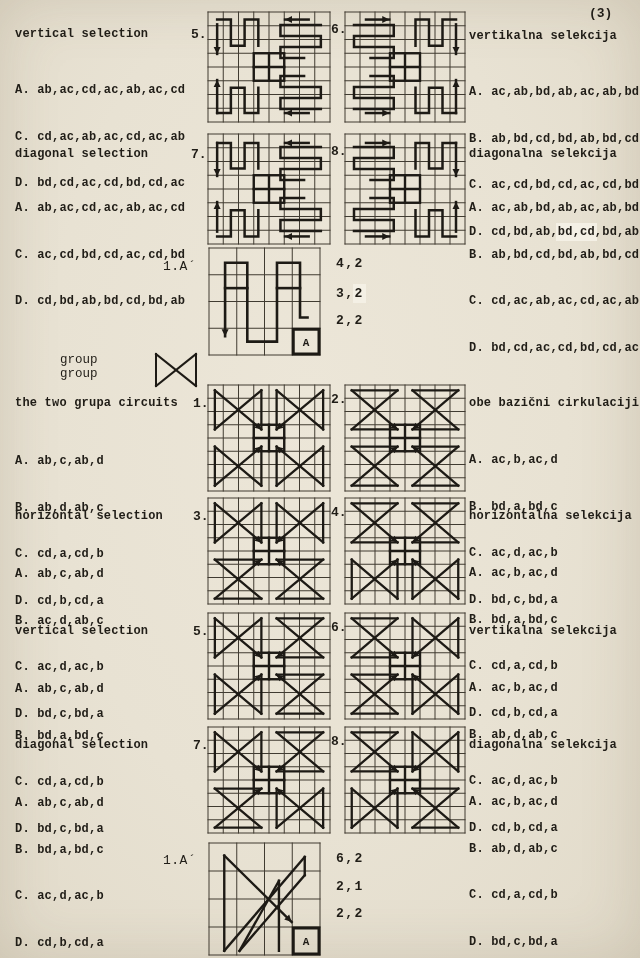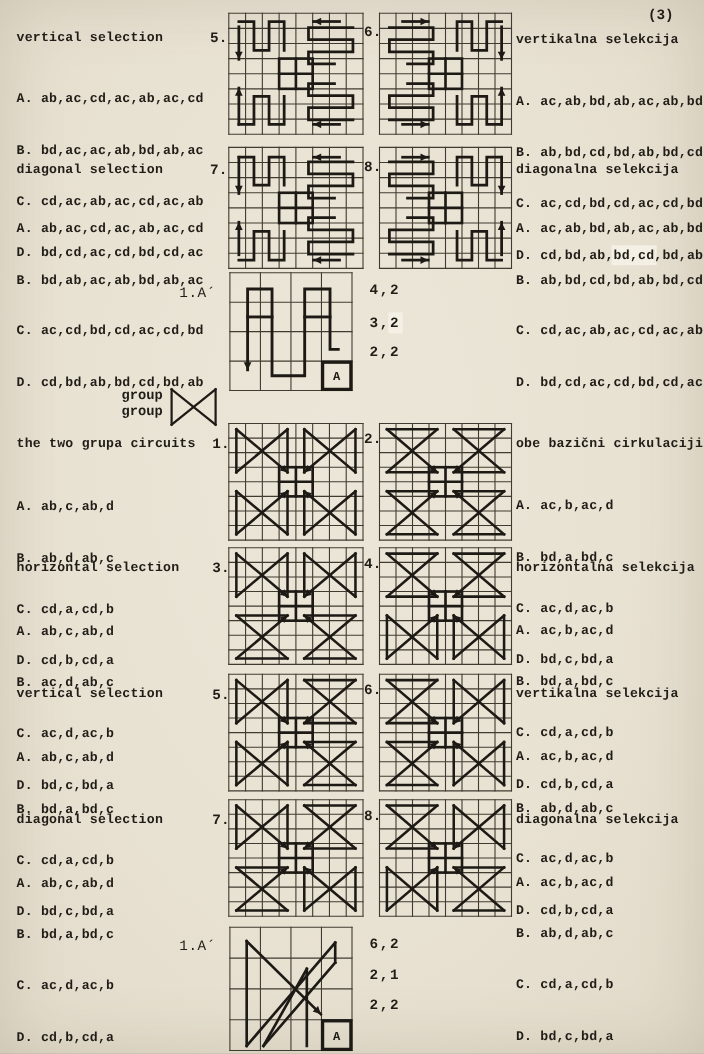--- a/index.html
+++ b/index.html
@@ -9,35 +9,34 @@
     box-shadow:inset 0 0 60px rgba(110,95,65,.18);
     font-family:"Liberation Mono","DejaVu Sans Mono",monospace;
     color:#201d17;
   }
   .title{position:absolute;font-size:12px;font-weight:bold;letter-spacing:.2px;white-space:pre;}
   .opts{position:absolute;font-size:12px;font-weight:bold;letter-spacing:.2px;line-height:15.5px;white-space:pre;}
   .num{position:absolute;font-size:13px;font-weight:bold;}
   .coord{position:absolute;font-size:13px;font-weight:bold;letter-spacing:1.5px;white-space:pre;}
   .lbl{position:absolute;font-size:13px;font-weight:normal;letter-spacing:.5px;white-space:pre;}
   .pagenum{position:absolute;font-size:13px;font-weight:bold;}
-  .grp{position:absolute;font-size:12.5px;font-weight:bold;line-height:13.5px;text-align:right;width:88px;}
+  .grp{position:absolute;font-size:12.5px;font-weight:normal;line-height:13.5px;text-align:left;width:88px;}
   .hl{background:#f4f0e5;box-shadow:0 0 0 2px #f4f0e5;}
   svg{position:absolute;overflow:visible;}
 </style>
 </head>
 <body>
 
 <div class="page">
 
   <div class="pagenum" style="left:589px;top:6px">(3)</div>
 
   <div class="title" style="left:15px;top:27px">vertical selection</div>
   <div class="opts" style="left:15px;top:52px">
     <div>A. ab,ac,cd,ac,ab,ac,cd</div>
-    <div>B. bd,ac,ac,ab,bd,ab,ac</div>
     <div>C. cd,ac,ab,ac,cd,ac,ab</div>
     <div>D. bd,cd,ac,cd,bd,cd,ac</div>
   </div>
   <div class="num" style="left:191px;top:27px">5.</div>
   <svg id="mz0" style="left:208px;top:12px" width="122" height="110">
       <line x1="0" y1="0" x2="0" y2="110" stroke="#403b31" stroke-width="1" stroke-linecap="square"></line>
       <line x1="15.25" y1="0" x2="15.25" y2="110" stroke="#403b31" stroke-width="1" stroke-linecap="square"></line>
       <line x1="30.5" y1="0" x2="30.5" y2="110" stroke="#403b31" stroke-width="1" stroke-linecap="square"></line>
       <line x1="45.75" y1="0" x2="45.75" y2="110" stroke="#403b31" stroke-width="1" stroke-linecap="square"></line>
       <line x1="61" y1="0" x2="61" y2="110" stroke="#403b31" stroke-width="1" stroke-linecap="square"></line>
@@ -114,21 +113,20 @@
   <div class="opts" style="left:469px;top:54px">
     <div>A. ac,ab,bd,ab,ac,ab,bd</div>
     <div>B. ab,bd,cd,bd,ab,bd,cd</div>
     <div>C. ac,cd,bd,cd,ac,cd,bd</div>
     <div><span>D. cd,bd,ab,</span><span class="hl">bd,cd</span><span>,bd,ab</span></div>
   </div>
 
   <div class="title" style="left:15px;top:147px">diagonal selection</div>
   <div class="opts" style="left:15px;top:170px">
     <div>A. ab,ac,cd,ac,ab,ac,cd</div>
-    <div>B. bd,ab,ac,ab,bd,ab,ac</div>
     <div>C. ac,cd,bd,cd,ac,cd,bd</div>
     <div>D. cd,bd,ab,bd,cd,bd,ab</div>
   </div>
   <div class="num" style="left:191px;top:147px">7.</div>
   <svg id="mz2" style="left:208px;top:134px" width="122" height="110">
       <line x1="0" y1="0" x2="0" y2="110" stroke="#403b31" stroke-width="1" stroke-linecap="square"></line>
       <line x1="15.25" y1="0" x2="15.25" y2="110" stroke="#403b31" stroke-width="1" stroke-linecap="square"></line>
       <line x1="30.5" y1="0" x2="30.5" y2="110" stroke="#403b31" stroke-width="1" stroke-linecap="square"></line>
       <line x1="45.75" y1="0" x2="45.75" y2="110" stroke="#403b31" stroke-width="1" stroke-linecap="square"></line>
       <line x1="61" y1="0" x2="61" y2="110" stroke="#403b31" stroke-width="1" stroke-linecap="square"></line>

